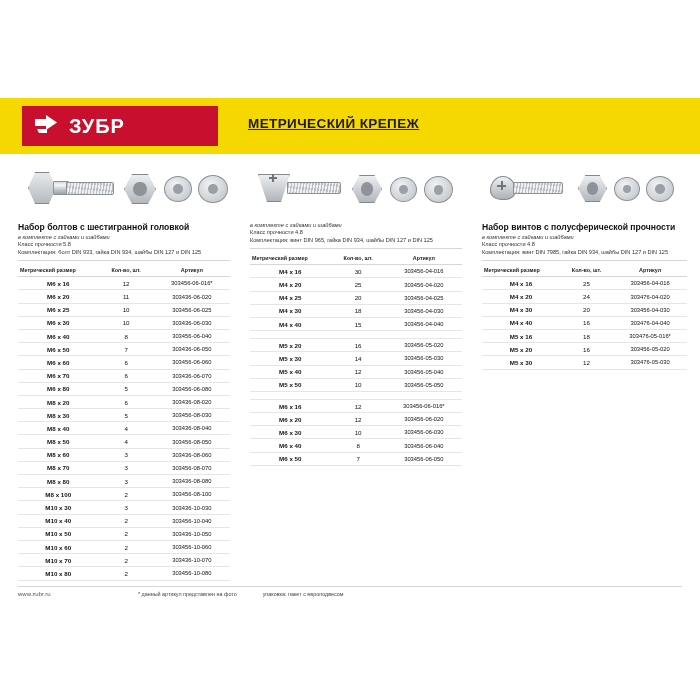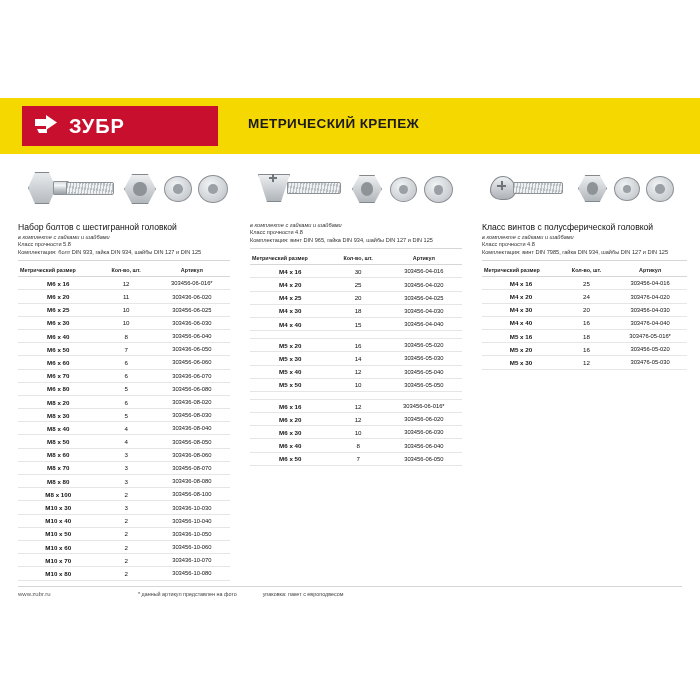--- a/index.html
+++ b/index.html
@@ -22,34 +22,34 @@
   .brand-arrow{
     margin-left:13px;width:27px;height:22px;position:relative;flex:none;
   }
   .brand-arrow svg{display:block;}
   .brand-text{
     color:#ffffff;font-weight:bold;font-size:20px;letter-spacing:1px;
     margin-left:7px;font-family:"Liberation Sans", sans-serif;
   }
   .header-title{
     position:absolute;left:248px;top:18px;
-    font-size:13.5px;font-weight:bold;color:#1b1b1b;letter-spacing:.4px;
+    font-size:13.5px;font-weight:bold;color:#1b1b1b;letter-spacing:.4px;text-decoration:underline;
   }
 
   
   .cols{position:absolute;left:0;top:160px;width:700px;}
   .col{position:absolute;top:0;}
   .col1{left:18px;width:212px;}
   .col2{left:250px;width:212px;}
   .col3{left:482px;width:205px;}
 
   .artwork{height:62px;position:relative;}
 
   .col-title{
-    font-size:8.6px;font-weight:normal;color:#111;margin:0 0 1px 0;line-height:11px;
+    font-size:8.6px;font-weight:bold;color:#111;margin:0 0 1px 0;line-height:11px;
   }
   .col-sub{font-size:5.6px;color:#333;line-height:7.4px;margin:0;}
   .col-sub.it{font-style:italic;}
   .rule{border-top:1px solid #d6d6d6;margin:4px 0 0 0;height:0;}
 
   table{border-collapse:collapse;width:100%;margin-top:3px;}
   th{
     font-size:5.4px;font-weight:bold;color:#222;text-align:center;
     padding:3px 0 3px 0;border-bottom:1px solid #d6d6d6;
   }
@@ -412,21 +412,21 @@
           <div class="hole"></div>
         </div>
         <div class="piece washer" style="left:132px;top:17px;width:24px;height:22px;">
           <div class="hole"></div>
         </div>
         <div class="piece washer" style="left:164px;top:16px;width:26px;height:24px;">
           <div class="hole"></div>
         </div>
       </div>
 
-      <div class="col-title">Класс винтов с полусферической головкой</div>
+      <div class="col-title">Набор винтов с полусферической прочности</div>
       <div class="col-sub it">в комплекте с гайками и шайбами</div>
       <div class="col-sub">Класс прочности 4.8</div>
       <div class="col-sub">Комплектация: винт DIN 7985, гайка DIN 934, шайбы DIN 127 и DIN 125</div>
       <div class="rule"></div>
 
       <table>
         <thead>
           <tr>
             <th class="c-size">Метрический размер</th>
             <th class="c-qty">Кол-во, шт.</th>

